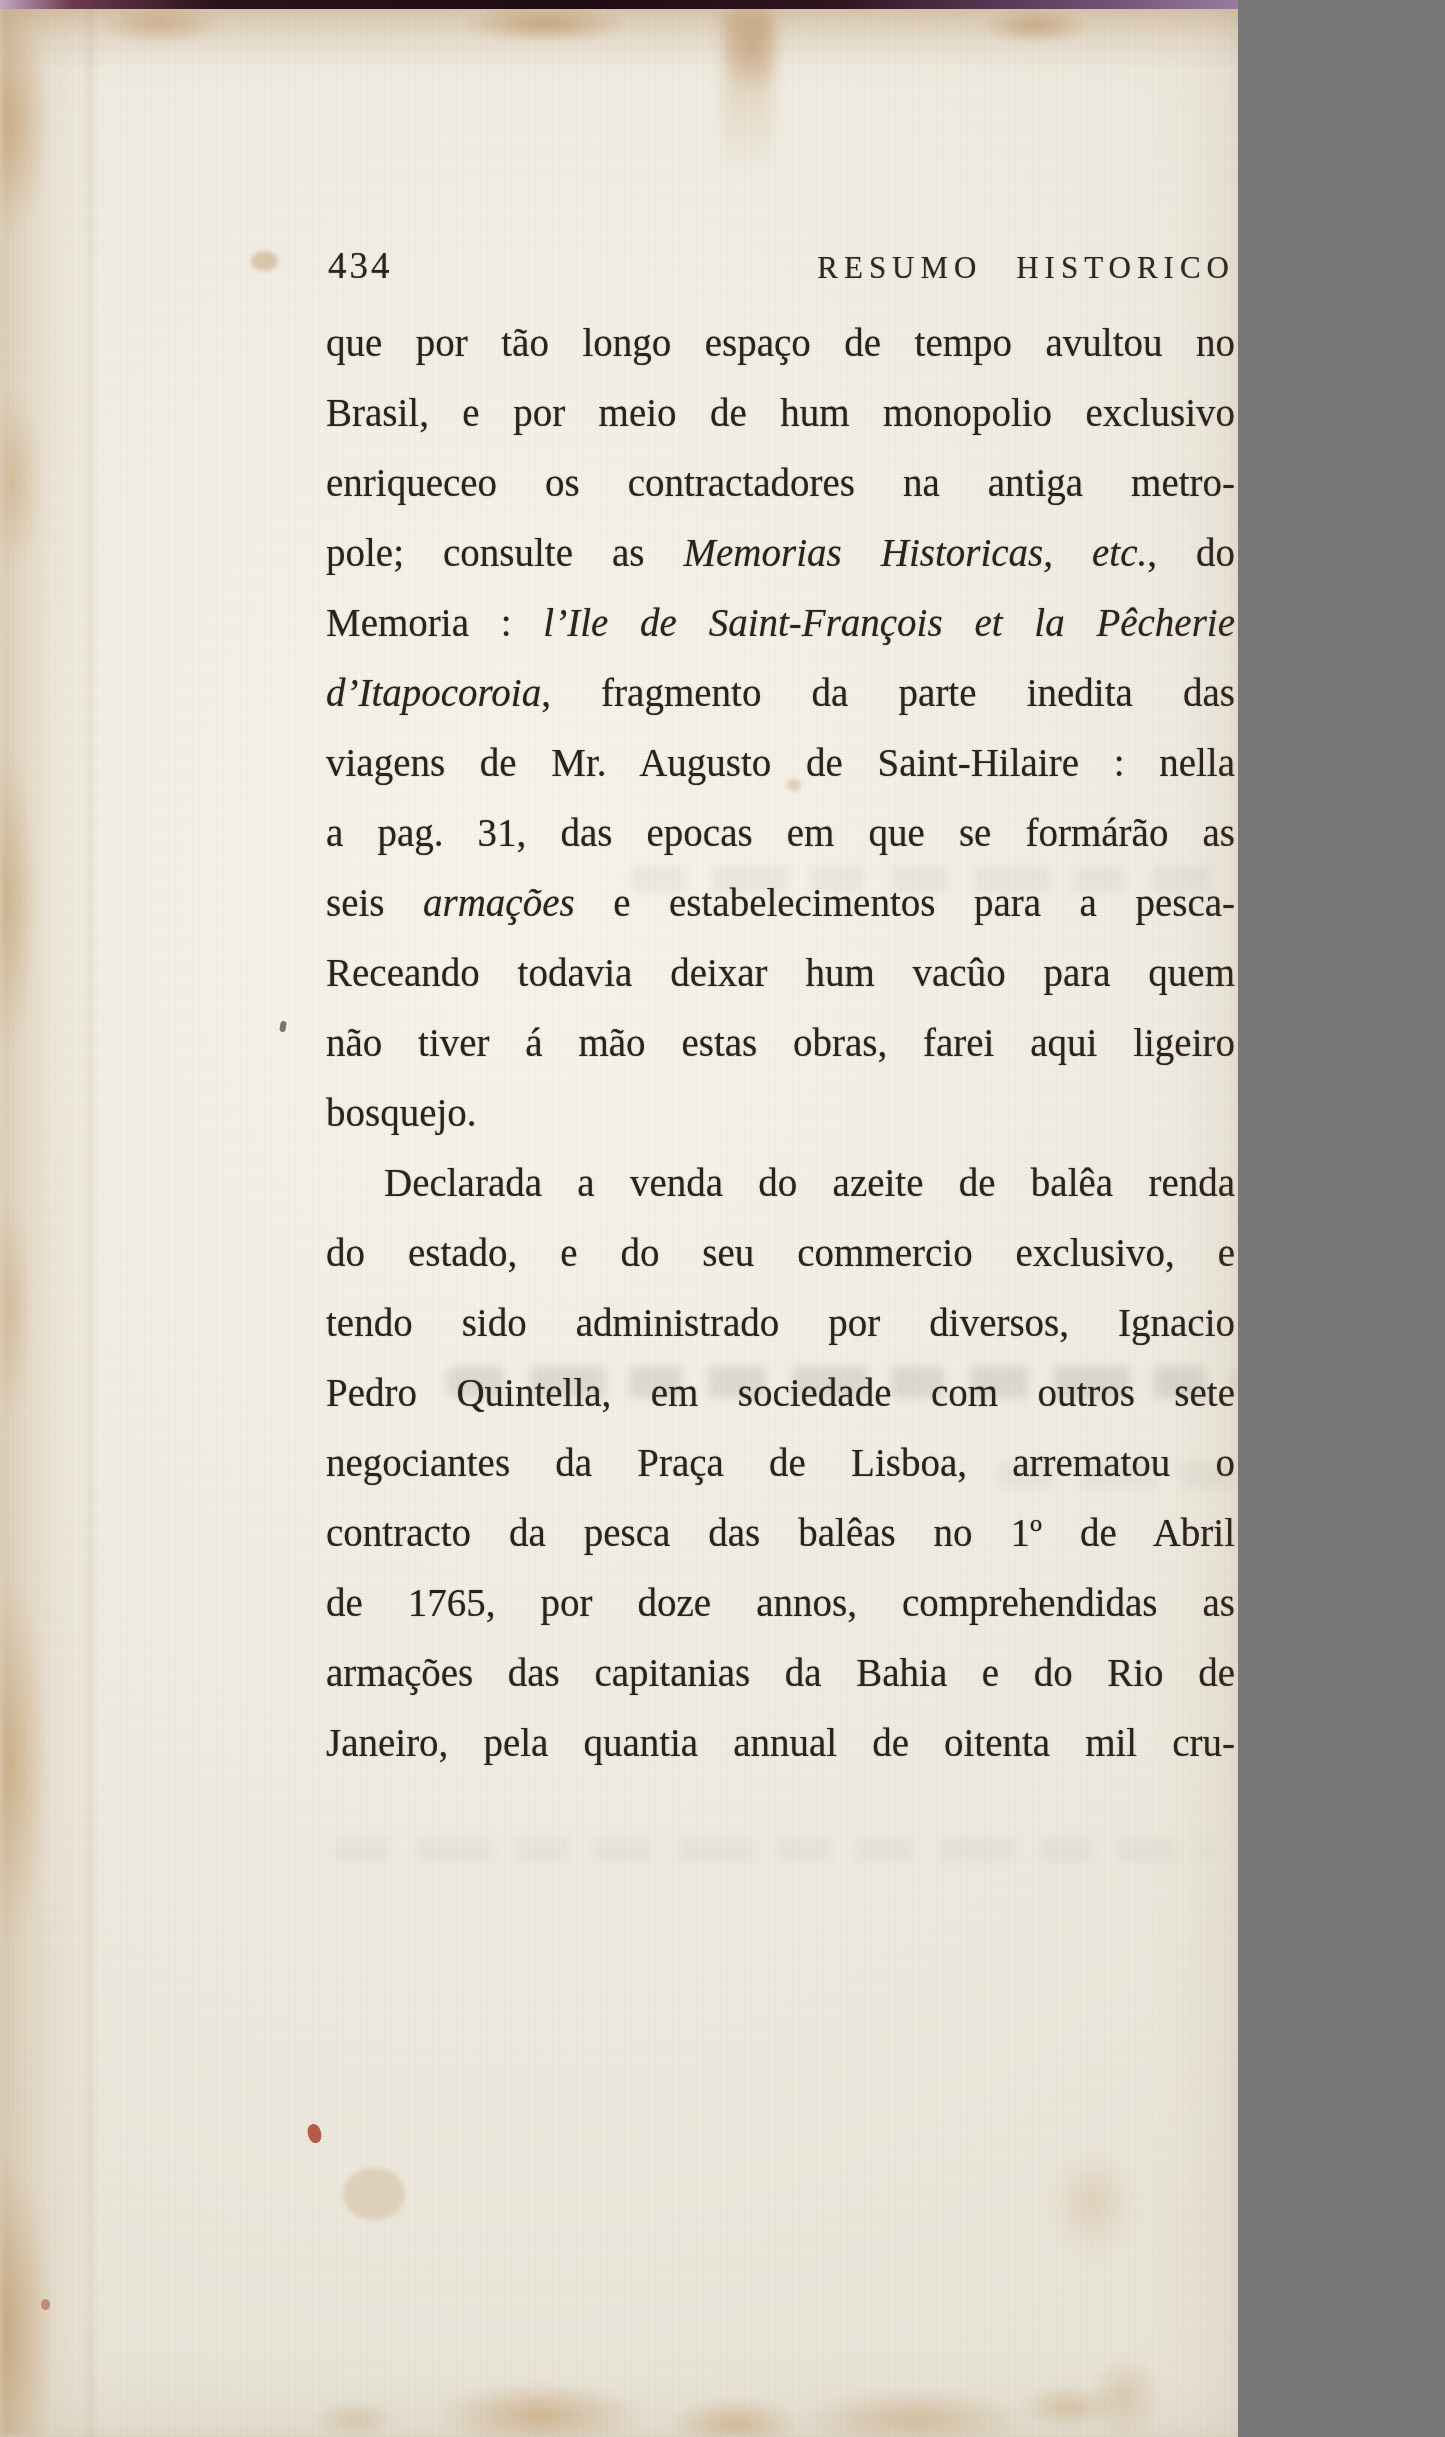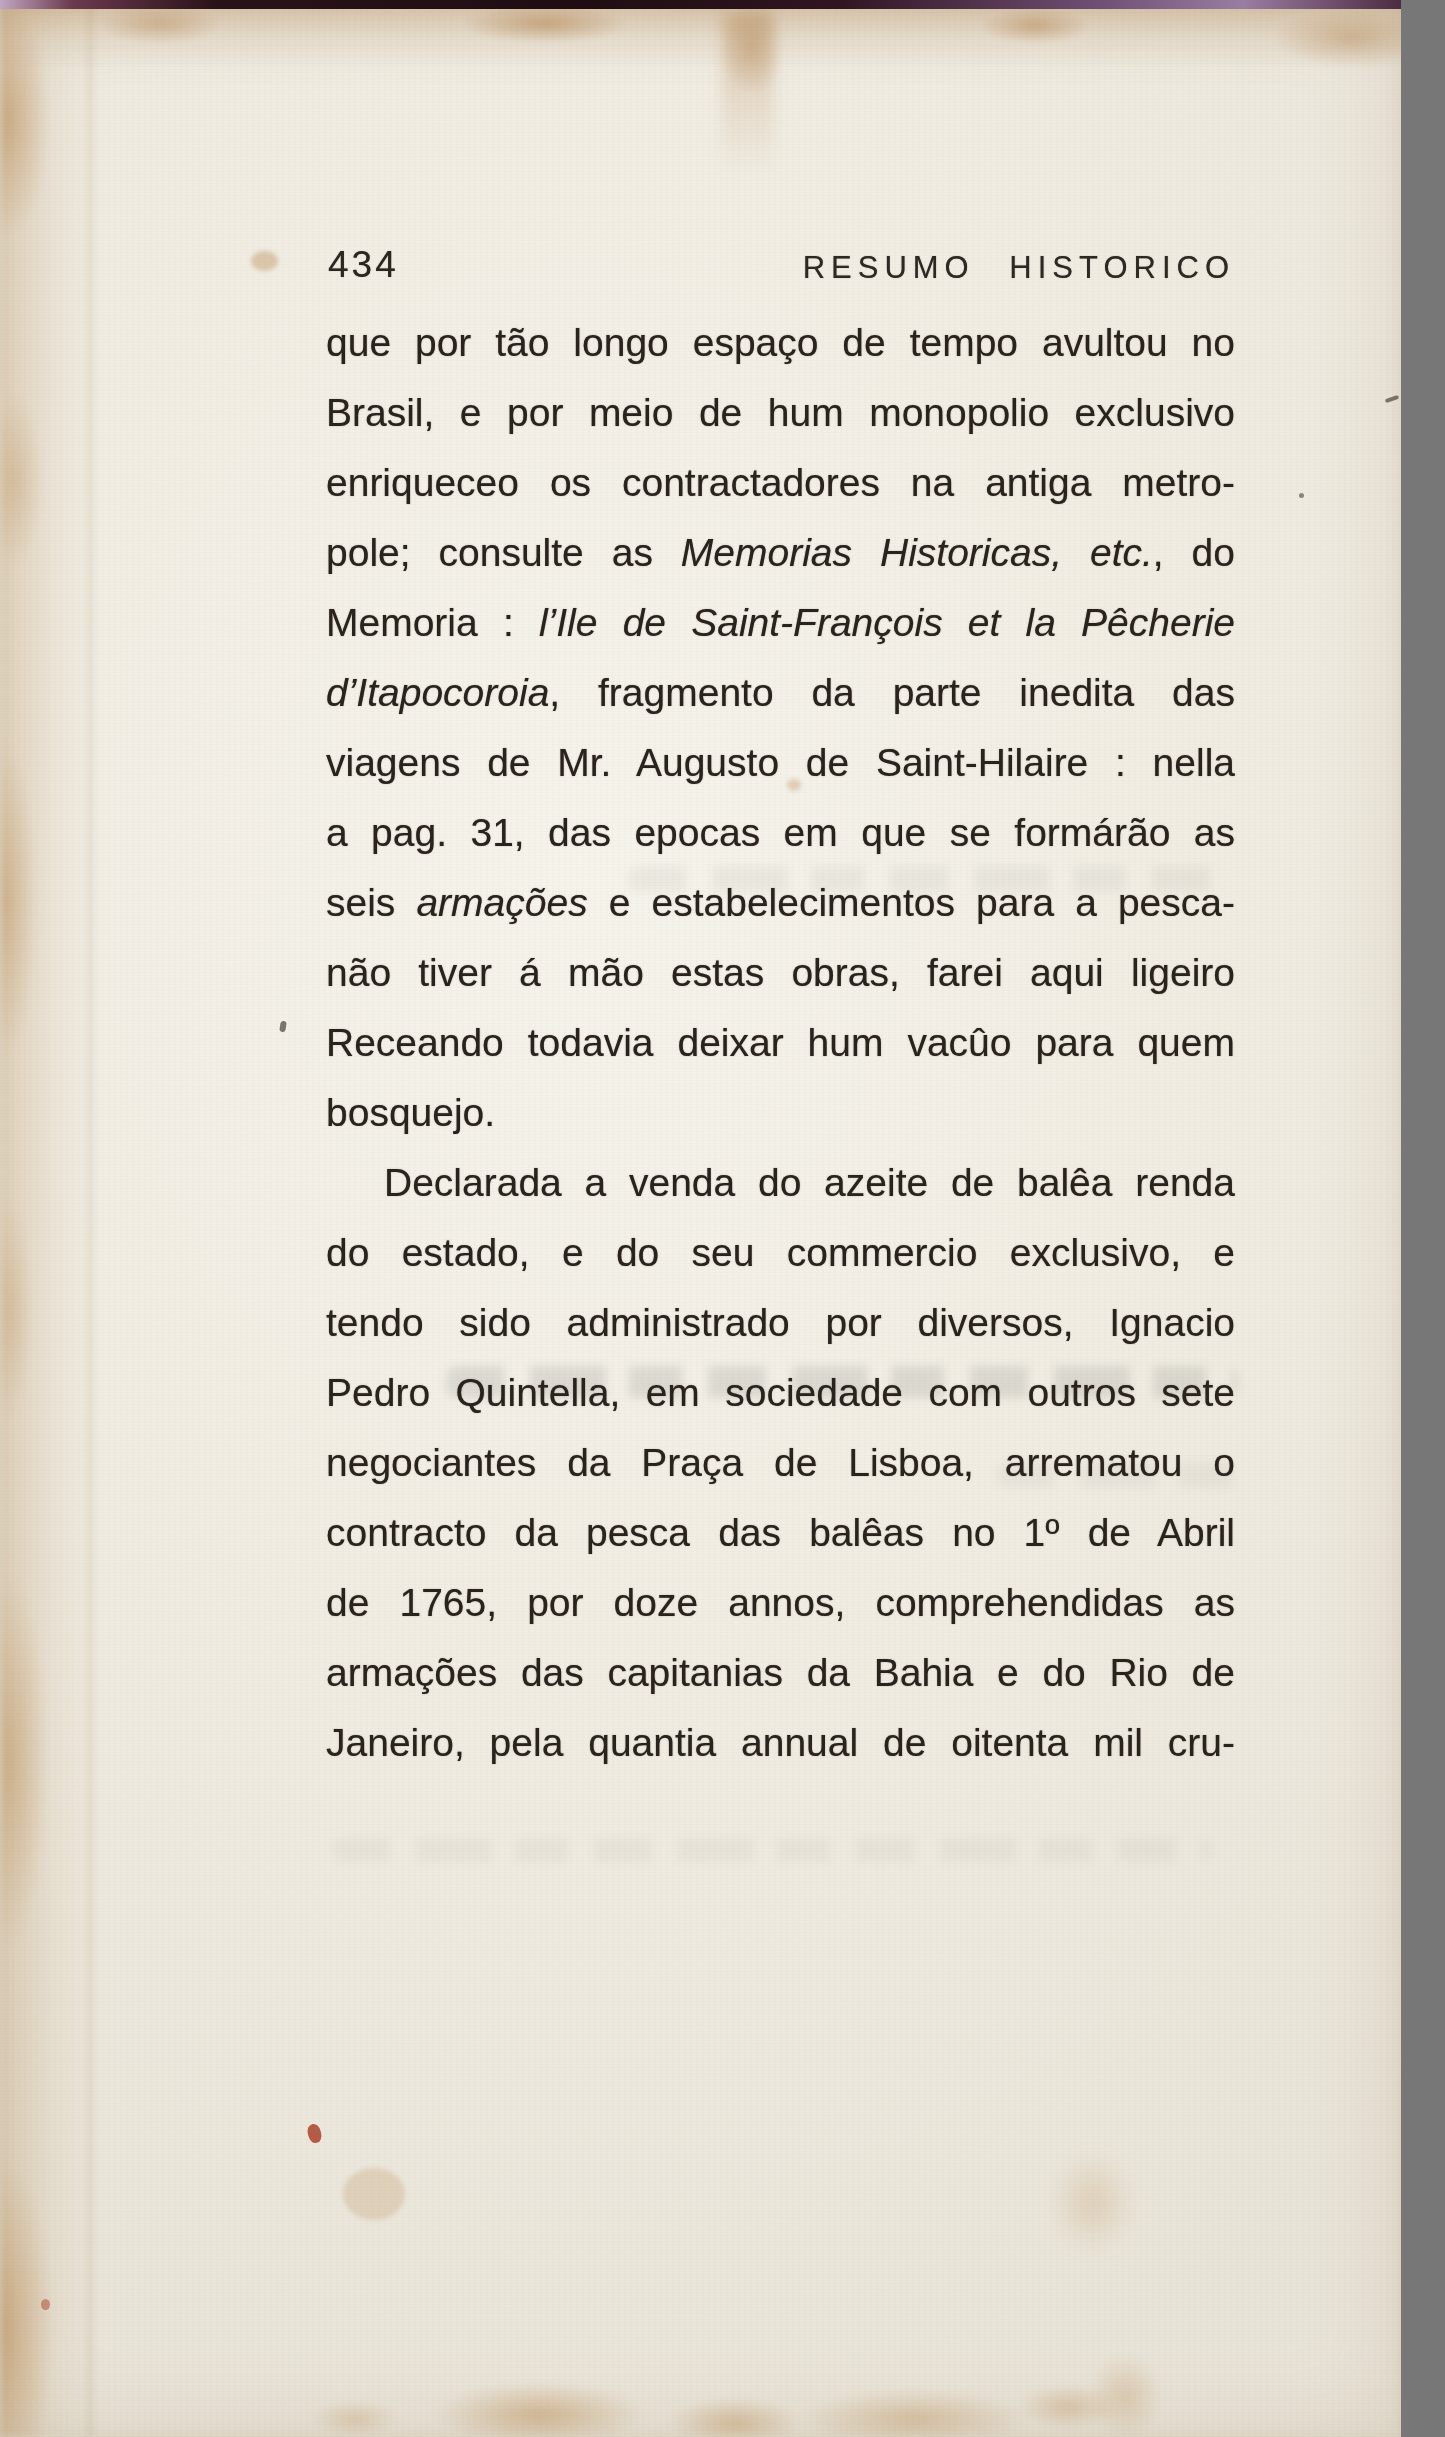--- a/index.html
+++ b/index.html
@@ -1,23 +1,23 @@
 <!DOCTYPE html>
 <html style="--ink: #2a221c; --paper: #f1ede3; --ghost: #878781;"><head>
 <meta charset="utf-8">
 <style>
   html,body{margin:0;padding:0;background:#777;}
   :root{
     --paper:#f1ede3; --ink:#2a221c; --stain:#b98a52; --ghost:#878781;
   }
   .page{
-    position:relative; width:1401px; height:2437px; overflow:hidden;
+    position:relative; width:1238px; height:2437px; overflow:hidden;
     background:
       radial-gradient(ellipse 1250px 1600px at 42% 36%, #f7f4ec 0%, #f0ece2 55%, #e9e4d8 100%);
-    font-family:Liberation Sans, sans-serif;
+    font-family:Liberation Serif, serif;
     color:var(--ink);
   }
   .texture{
     position:absolute; inset:0; pointer-events:none;
     background:
       repeating-linear-gradient(0deg, rgba(185,175,158,0.05) 0 1px, transparent 1px 3px),
       repeating-linear-gradient(90deg, rgba(185,175,158,0.04) 0 2px, transparent 2px 6px);
   }
   .vignette{
     position:absolute; inset:0; pointer-events:none;
@@ -141,22 +141,22 @@
   <div class="bodytext" id="body-text">
       <div class="line"><span>que por tão longo espaço de tempo avultou no</span></div>
       <div class="line"><span>Brasil, e por meio de hum monopolio exclusivo</span></div>
       <div class="line"><span>enriqueceo os contractadores na antiga metro-</span></div>
       <div class="line"><span>pole; consulte as </span><i>Memorias Historicas, etc.</i><span>, do</span></div>
       <div class="line"><span>Memoria : </span><i>l’Ile de Saint-François et la Pêcherie</i></div>
       <div class="line"><i>d’Itapocoroia</i><span>, fragmento da parte inedita das</span></div>
       <div class="line"><span>viagens de Mr. Augusto de Saint-Hilaire : nella</span></div>
       <div class="line"><span>a pag. 31, das epocas em que se formárão as</span></div>
       <div class="line"><span>seis </span><i>armações</i><span> e estabelecimentos para a pesca-</span></div>
+      <div class="line"><span>Receando todavia deixar hum vacûo para quem</span></div>
       <div class="line"><span>não tiver á mão estas obras, farei aqui ligeiro</span></div>
-      <div class="line"><span>Receando todavia deixar hum vacûo para quem</span></div>
       <div class="line nojust"><span>bosquejo.</span></div>
       <div class="line indent"><span>Declarada a venda do azeite de balêa renda</span></div>
       <div class="line"><span>do estado, e do seu commercio exclusivo, e</span></div>
       <div class="line"><span>tendo sido administrado por diversos, Ignacio</span></div>
       <div class="line"><span>Pedro Quintella, em sociedade com outros sete</span></div>
       <div class="line"><span>negociantes da Praça de Lisboa, arrematou o</span></div>
       <div class="line"><span>contracto da pesca das balêas no 1º de Abril</span></div>
       <div class="line"><span>de 1765, por doze annos, comprehendidas as</span></div>
       <div class="line"><span>armações das capitanias da Bahia e do Rio de</span></div>
       <div class="line"><span>Janeiro, pela quantia annual de oitenta mil cru-</span></div>

